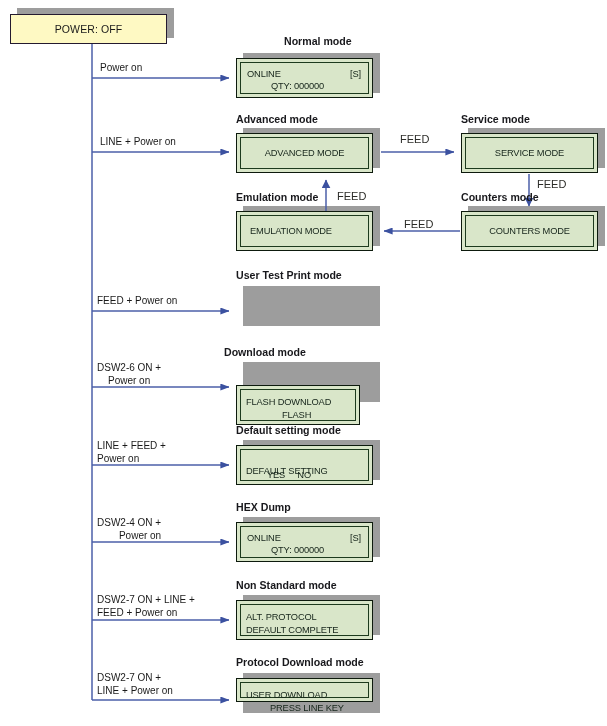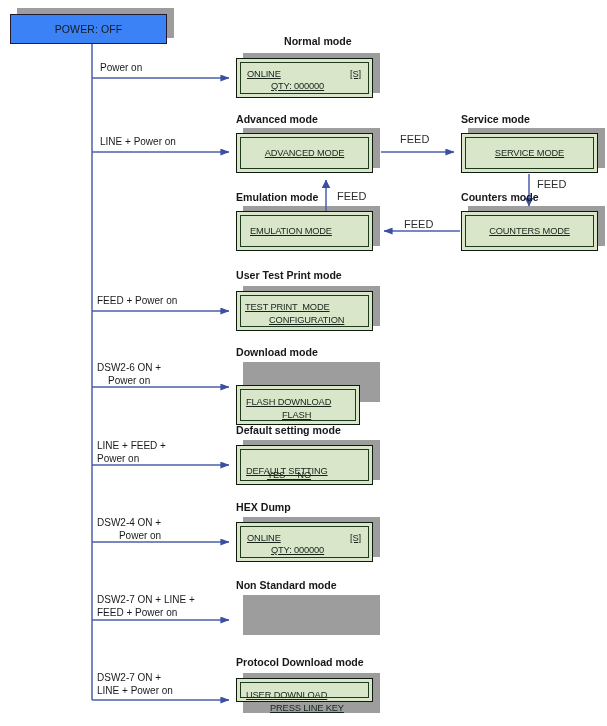--- a/index.html
+++ b/index.html
@@ -27,21 +27,21 @@
     z-index: 1;
   }
 
   
   .power-box {
     position: absolute;
     left: 10px;
     top: 14px;
     width: 157px;
     height: 30px;
-    background: #3b82f6;
+    background: #fef9c3;
     border: 1.6px solid #241a30;
     box-sizing: border-box;
     display: flex;
     align-items: center;
     justify-content: center;
     z-index: 3;
   }
   .power-box span {
     font-size: 10.5px;
     color: #1a1a1a;
@@ -66,21 +66,20 @@
     background: #d9e6c9;
     position: relative;
   }
   .lcd-line {
     position: absolute;
     font-size: 9.3px;
     color: #15241a;
     white-space: pre;
     font-family: "Liberation Sans", sans-serif;
     letter-spacing: -0.15px;
-    text-decoration: underline;
   }
 
   
   .lcd-center {
     display: flex;
     align-items: center;
     justify-content: center;
     height: 100%;
   }
   .lcd-center .lcd-line {
@@ -238,29 +237,23 @@
       <div class="lcd-left-mid">
         <div class="lcd-line">EMULATION MODE</div>
       </div>
     </div>
   </div>
   <div class="feed-label" style="left:337px; top:190px;">FEED</div>
   <div class="feed-label" style="left:404px; top:218px;">FEED</div>
 
   <div class="caption" style="left:236px; top:269px;">User Test Print mode</div>
   <div class="shadow" style="left:243px; top:286px; width:137px; height:40px;"></div>
-  <div class="lcd" style="left:236px; top:291px; width:137px; height:40px;">
-    <div class="lcd-inner">
-      <div class="lcd-line" style="left:4px; top:6px;">TEST PRINT  MODE</div>
-      <div class="lcd-line" style="left:28px; top:19px;">CONFIGURATION</div>
-    </div>
-  </div>
   <div class="branch-label" style="left:97px; top:295px;">FEED + Power on</div>
 
-  <div class="caption" style="left:236px; top:346px;">Download mode</div>
+  <div class="caption" style="left:224px; top:346px;">Download mode</div>
   <div class="shadow" style="left:243px; top:362px; width:137px; height:40px;"></div>
   <div class="lcd" style="left:236px; top:385px; width:124px; height:40px;">
     <div class="lcd-inner">
       <div class="lcd-line" style="left:5px; top:7px;">FLASH DOWNLOAD</div>
       <div class="lcd-line" style="left:41px; top:20px;">FLASH</div>
     </div>
   </div>
   <div class="branch-label" style="left:97px; top:362px;text-align:center;">DSW2-6 ON +
 Power on</div>
 
@@ -282,20 +275,26 @@
       <div class="lcd-line" style="left:6px; top:6px;">ONLINE</div>
       <div class="lcd-line" style="right:7px; top:6px;">[S]</div>
       <div class="lcd-line" style="left:30px; top:18px;">QTY: 000000</div>
     </div>
   </div>
   <div class="branch-label" style="left:97px; top:517px;text-align:right;">DSW2-4 ON +
 Power on</div>
 
   <div class="caption" style="left:236px; top:579px;">Non Standard mode</div>
   <div class="shadow" style="left:243px; top:595px; width:137px; height:40px;"></div>
+  <div class="lcd" style="left:236px; top:600px; width:137px; height:40px;">
+    <div class="lcd-inner">
+      <div class="lcd-line" style="left:5px; top:7px;">ALT. PROTOCOL</div>
+      <div class="lcd-line" style="left:5px; top:20px;">DEFAULT COMPLETE</div>
+    </div>
+  </div>
   <div class="branch-label" style="left:97px; top:594px;">DSW2-7 ON + LINE +
 FEED + Power on</div>
 
   <div class="caption" style="left:236px; top:656px;">Protocol Download mode</div>
   <div class="shadow" style="left:243px; top:673px; width:137px; height:40px;"></div>
   <div class="lcd" style="left:236px; top:678px; width:137px; height:24px;">
     <div class="lcd-inner">
       <div class="lcd-line" style="left:5px; top:7px;">USER DOWNLOAD</div>
       <div class="lcd-line" style="left:29px; top:20px;">PRESS LINE KEY</div>
     </div>

